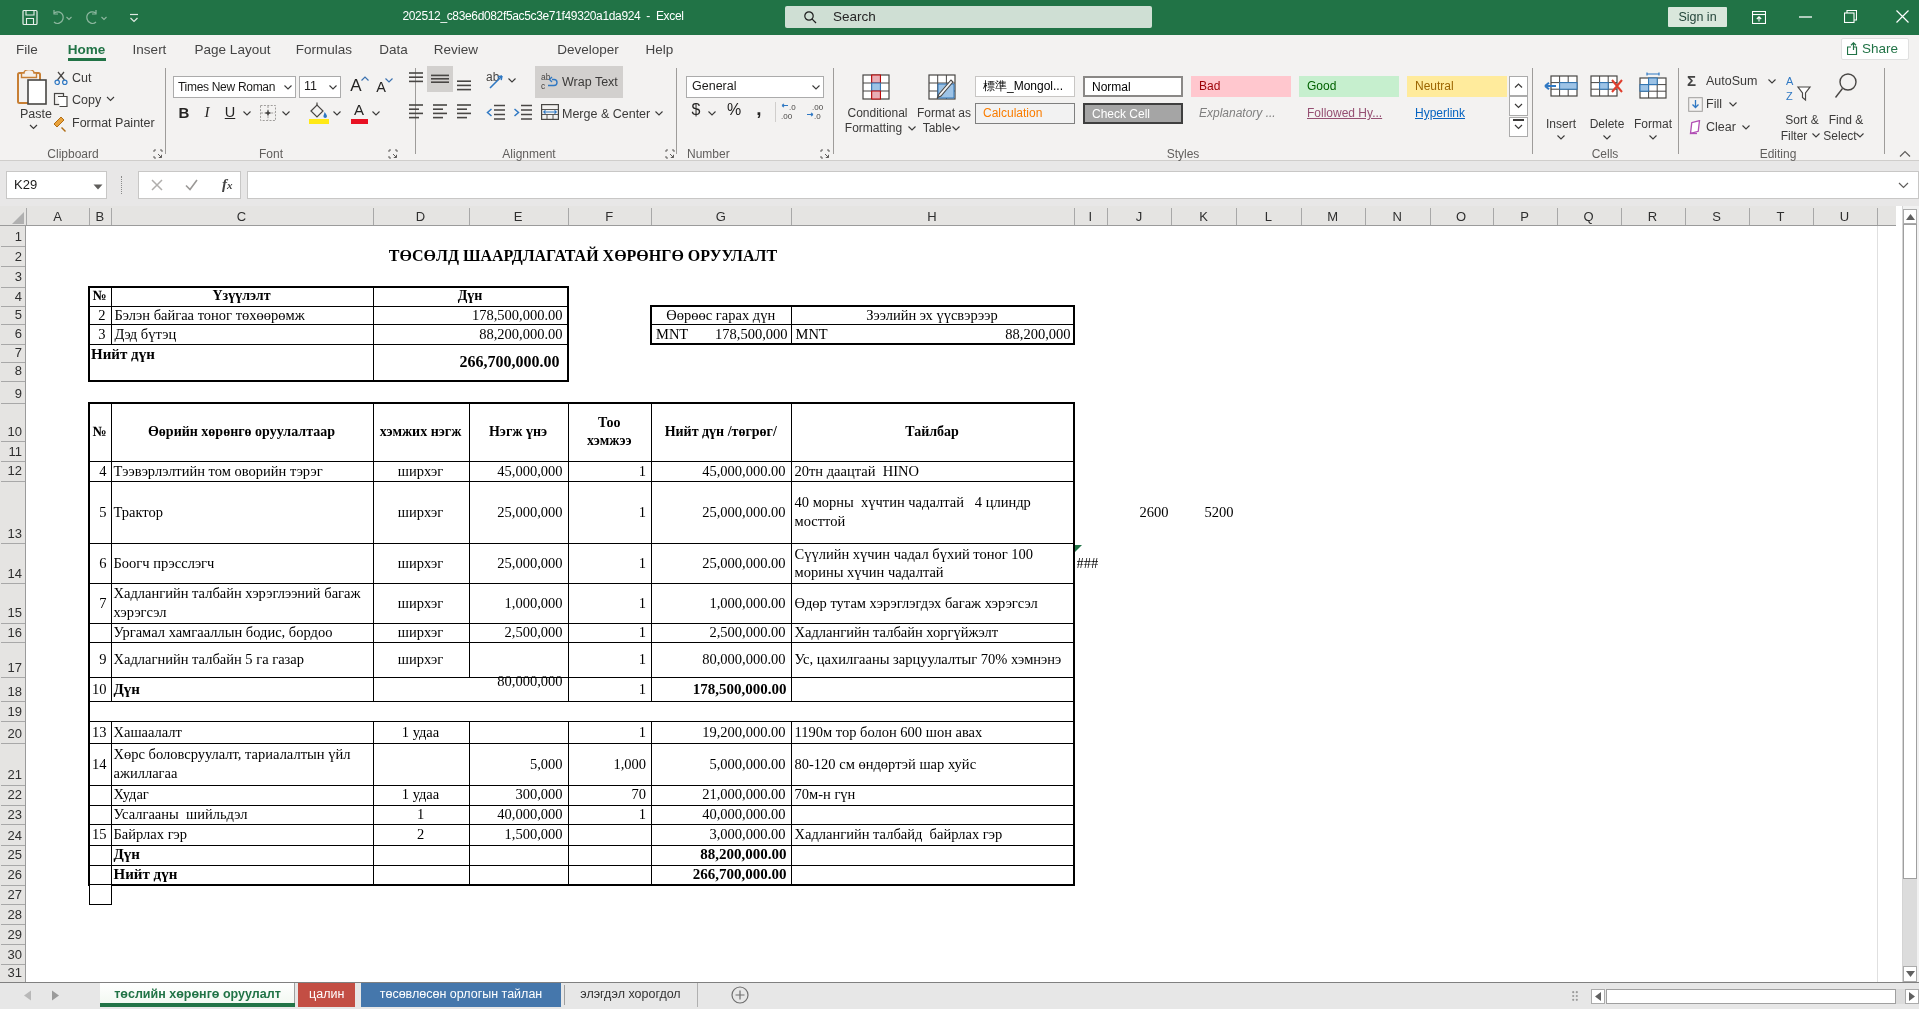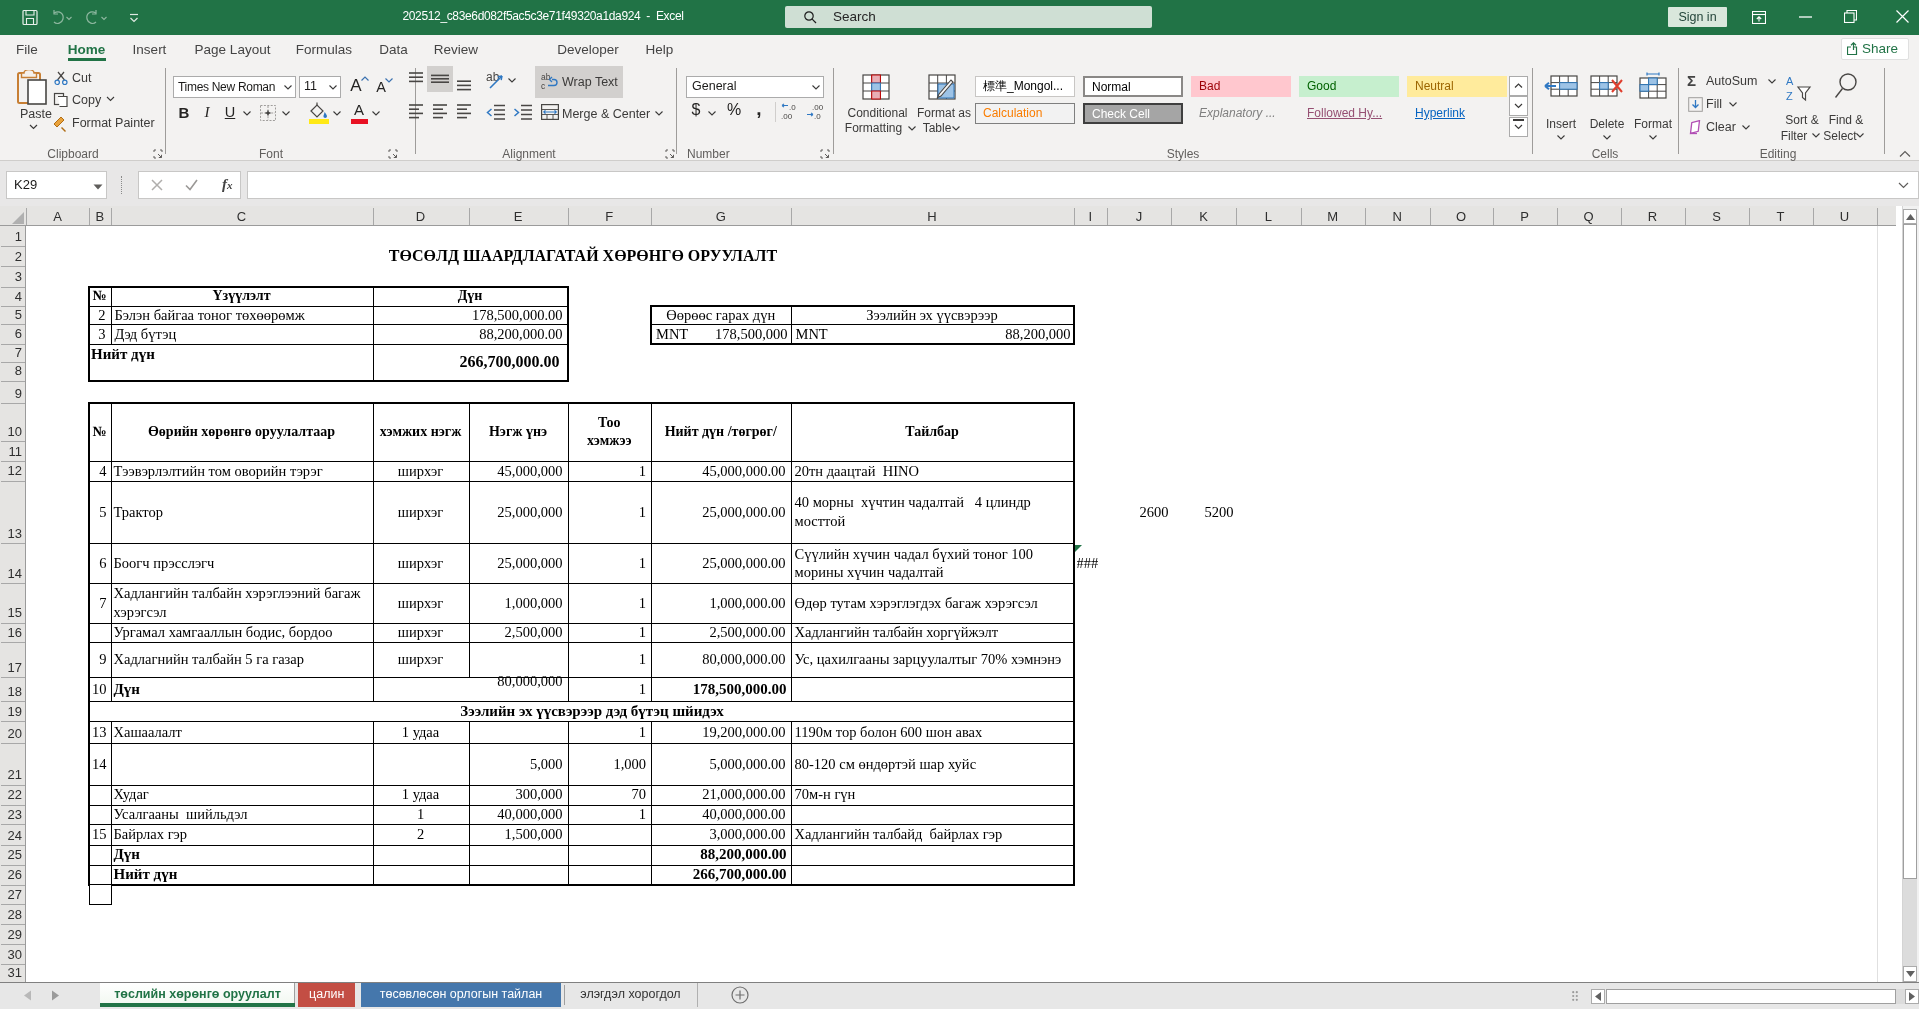--- a/index.html
+++ b/index.html
@@ -759,43 +759,43 @@
     </div>
 <div class="ab ser" style="left:110.5px;top:677.0px;width:262.0px;height:24.399999999999977px;display:flex;align-items:center;text-align:left;font-weight:bold;padding-left:3px;font-size:15px;line-height:1.28;overflow:hidden">
       <div style="width:100%">Дүн</div>
     </div>
 <div class="ab ser" style="left:567.5px;top:677.0px;width:83.5px;height:24.399999999999977px;display:flex;align-items:center;text-align:right;padding-right:5px;font-size:14.5px;line-height:1.28;overflow:hidden">
       <div style="width:100%">1</div>
     </div>
 <div class="ab ser" style="left:651px;top:677.0px;width:139.5px;height:24.399999999999977px;display:flex;align-items:center;text-align:right;font-weight:bold;padding-right:4px;font-size:15px;line-height:1.28;overflow:hidden">
       <div style="width:100%">178,500,000.00</div>
     </div>
-<div class="ab ser" style="left:110.5px;top:701.4px;width:963.0px;height:19.800000000000068px;display:flex;align-items:center;text-align:center;font-weight:bold;font-size:15px;line-height:1.28;overflow:hidden">
-      <div style="width:100%">Зээлийн эх үүсвэрээр дэд бүтэц шйидэх</div>
-    </div>
 <div class="ab ser" style="left:89px;top:721.2px;width:21.5px;height:21.899999999999977px;display:flex;align-items:center;text-align:right;padding-right:4px;font-size:14.5px;line-height:1.28;overflow:hidden">
       <div style="width:100%">13</div>
     </div>
 <div class="ab ser" style="left:110.5px;top:721.2px;width:262.0px;height:21.899999999999977px;display:flex;align-items:center;text-align:left;padding-left:3px;font-size:14.5px;line-height:1.28;overflow:hidden">
       <div style="width:100%">Хашаалалт</div>
     </div>
 <div class="ab ser" style="left:372.5px;top:721.2px;width:96.0px;height:21.899999999999977px;display:flex;align-items:center;text-align:center;font-size:14.5px;line-height:1.28;overflow:hidden">
       <div style="width:100%">1 удаа</div>
     </div>
 <div class="ab ser" style="left:567.5px;top:721.2px;width:83.5px;height:21.899999999999977px;display:flex;align-items:center;text-align:right;padding-right:5px;font-size:14.5px;line-height:1.28;overflow:hidden">
       <div style="width:100%">1</div>
     </div>
 <div class="ab ser" style="left:651px;top:721.2px;width:139.5px;height:21.899999999999977px;display:flex;align-items:center;text-align:right;padding-right:5px;font-size:14.5px;line-height:1.28;overflow:hidden">
       <div style="width:100%">19,200,000.00</div>
     </div>
 <div class="ab ser" style="left:790.5px;top:721.2px;width:283.0px;height:21.899999999999977px;display:flex;align-items:center;text-align:left;padding-left:4px;font-size:14.5px;line-height:1.28;overflow:hidden">
       <div style="width:100%">1190м тор болон 600 шон авах</div>
     </div>
 <div class="ab ser" style="left:89px;top:743.1px;width:21.5px;height:41.60000000000002px;display:flex;align-items:center;text-align:right;padding-right:4px;font-size:14.5px;line-height:1.28;overflow:hidden">
       <div style="width:100%">14</div>
+    </div>
+<div class="ab ser" style="left:110.5px;top:743.1px;width:262.0px;height:41.60000000000002px;display:flex;align-items:center;text-align:left;padding-left:3px;font-size:14.5px;line-height:1.28;overflow:hidden">
+      <div style="width:100%">Хөрс боловсруулалт, тариалалтын үйл<br>ажиллагаа</div>
     </div>
 <div class="ab ser" style="left:468.5px;top:743.1px;width:99.0px;height:41.60000000000002px;display:flex;align-items:center;text-align:right;padding-right:5px;font-size:14.5px;line-height:1.28;overflow:hidden">
       <div style="width:100%">5,000</div>
     </div>
 <div class="ab ser" style="left:567.5px;top:743.1px;width:83.5px;height:41.60000000000002px;display:flex;align-items:center;text-align:right;padding-right:5px;font-size:14.5px;line-height:1.28;overflow:hidden">
       <div style="width:100%">1,000</div>
     </div>
 <div class="ab ser" style="left:651px;top:743.1px;width:139.5px;height:41.60000000000002px;display:flex;align-items:center;text-align:right;padding-right:5px;font-size:14.5px;line-height:1.28;overflow:hidden">
       <div style="width:100%">5,000,000.00</div>
     </div>

